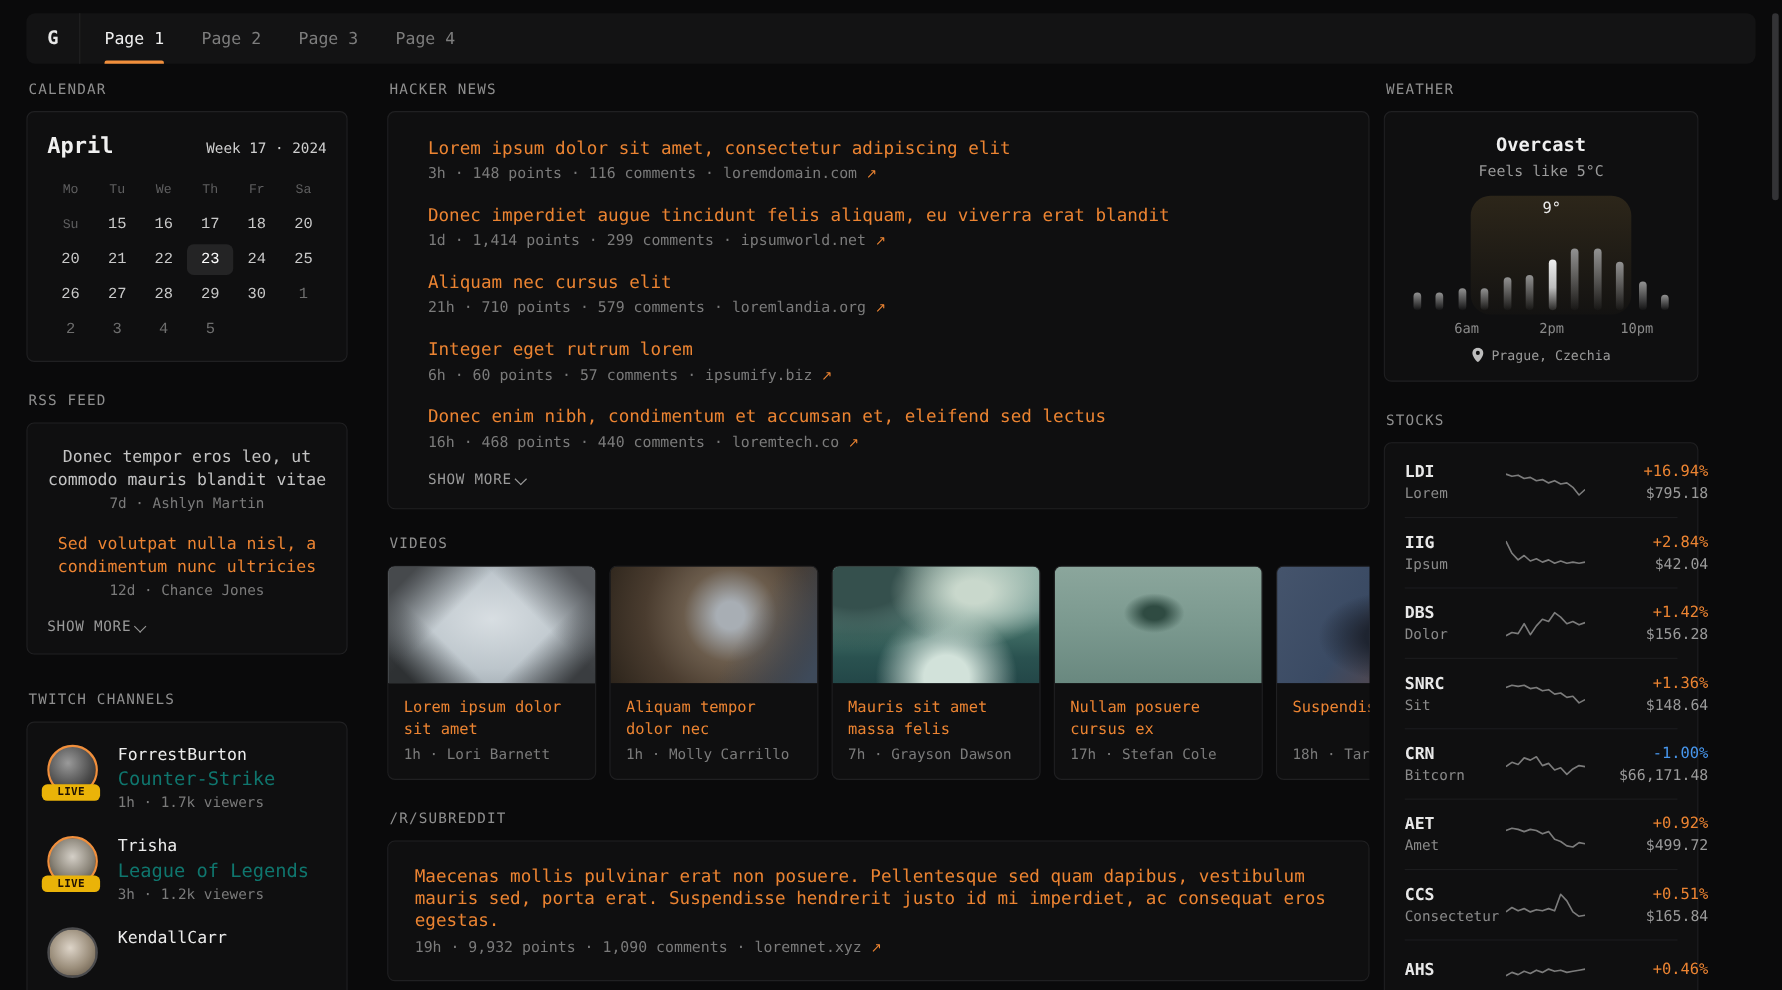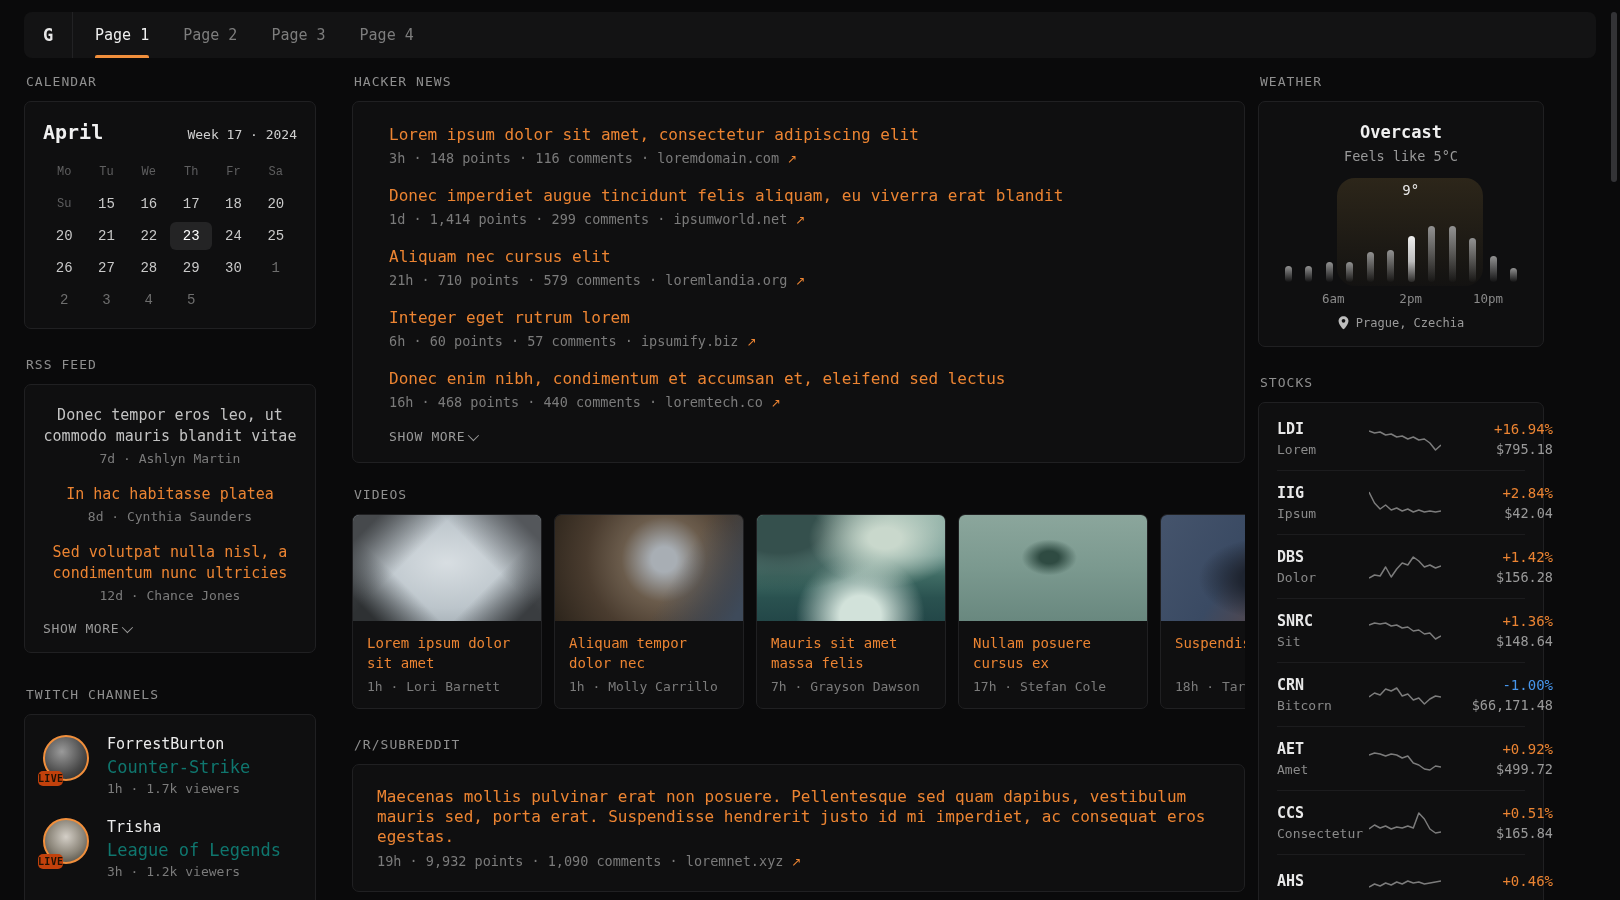--- a/index.html
+++ b/index.html
@@ -70,22 +70,22 @@
   
   .tw-card{padding:20px 18px 16px;}
   .tw-row{display:flex;gap:16px;margin-bottom:22px;cursor:pointer;}
   .tw-av-wrap{position:relative;width:48px;height:48px;flex:none;}
   .tw-av{width:42px;height:42px;border-radius:50%;border:2px solid #f18f3c;}
   .tw-row.offline .tw-av{border-color:#4c4c4e;}
   .av1{background:radial-gradient(circle at 40% 35%,#9a9a9a,#4a4a4a 60%,#1f1f1f);}
   .av2{background:radial-gradient(circle at 50% 40%,#d4cfc7,#8a8478 55%,#39372f);}
   .av3{background:radial-gradient(circle at 45% 40%,#ddd4c8,#9a8d7a 55%,#55493a);}
   .live-badge{
-    position:absolute;left:-5px;bottom:-3px;background:#c2410c;color:#201204;
-    font-size:10px;font-weight:bold;padding:2px 0;border-radius:5px;letter-spacing:.03em;
+    position:absolute;left:-5px;bottom:-3px;background:#eab308;color:#201204;
+    font-size:10px;font-weight:bold;padding:2px 14px;border-radius:5px;letter-spacing:.03em;
   }
   .tw-name{color:#ececec;font-size:15px;}
   .tw-game{color:#0f766e;font-size:17px;margin-top:4px;}
   .tw-meta{margin-top:4px;}
   
   .hn-card{padding:22px 36px 18px;}
   .hn-item{margin-bottom:19px;}
   .hn-title{font-size:16px;line-height:22px;color:#ec8432;cursor:pointer;}
   .hn-meta{margin-top:4px;font-size:13.5px;}
   
@@ -205,24 +205,20 @@
   </div>
 
   <div class="section-label mt28">RSS FEED</div>
   <div class="card rss-card">
     <div id="rss-list">
         <div class="rss-item read">
     <div class="rss-title">Donec tempor eros leo, ut commodo mauris blandit vitae</div>
     <div class="rss-meta meta">7d · Ashlyn Martin</div>
   </div>
         <div class="rss-item">
-    <div class="rss-title">In hac habitasse platea</div>
-    <div class="rss-meta meta">8d · Cynthia Saunders</div>
-  </div>
-        <div class="rss-item">
     <div class="rss-title">Sed volutpat nulla nisl, a condimentum nunc ultricies</div>
     <div class="rss-meta meta">12d · Chance Jones</div>
   </div>
       </div>
     <div class="show-more">
       <span>SHOW MORE</span>
       <span class="chev"></span>
     </div>
   </div>
 

